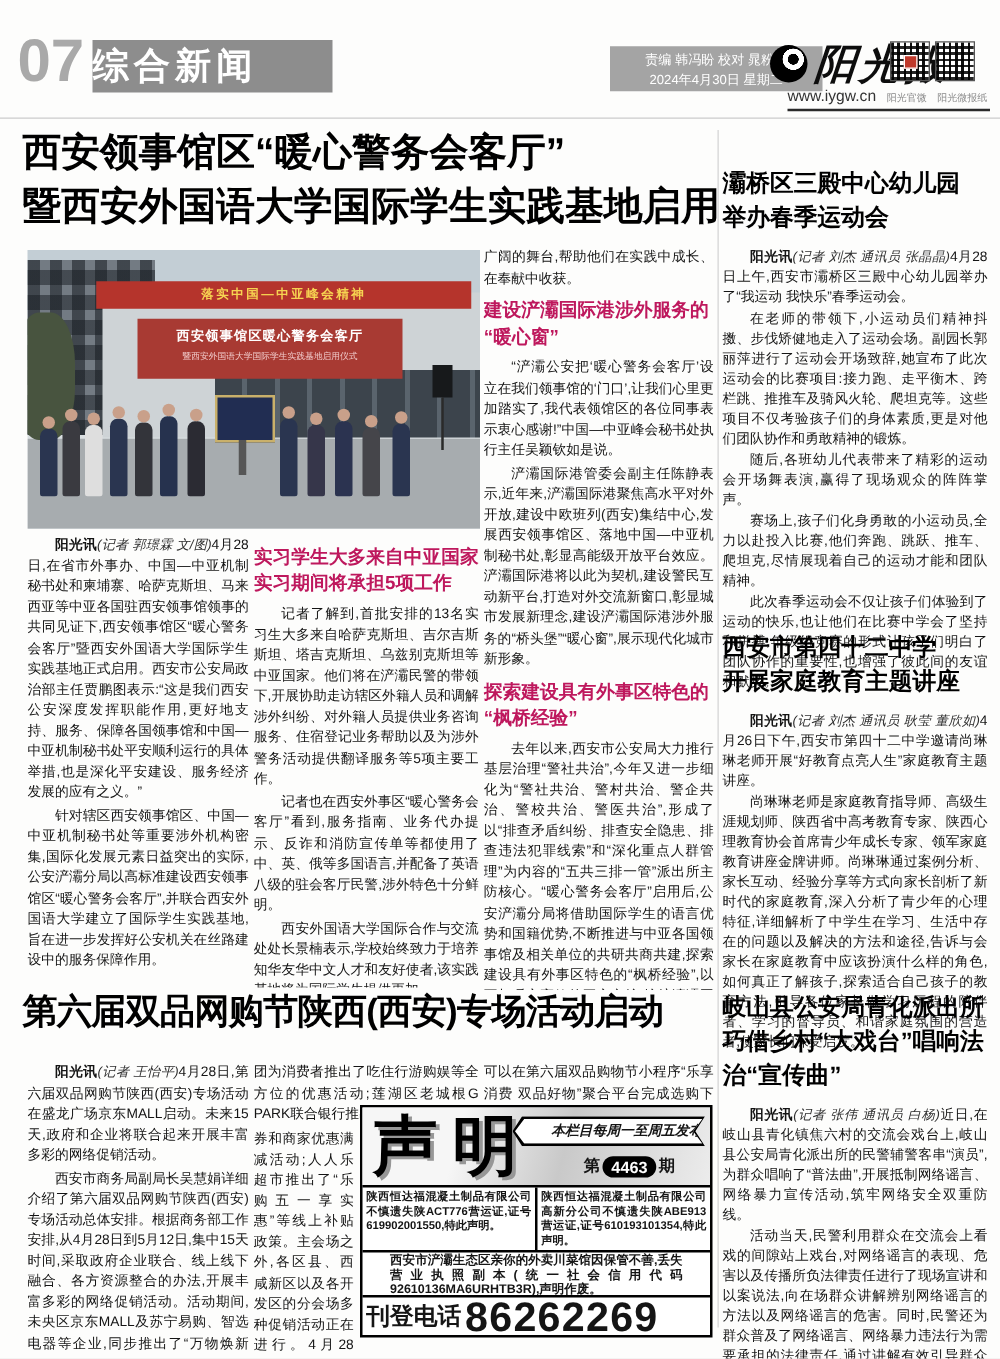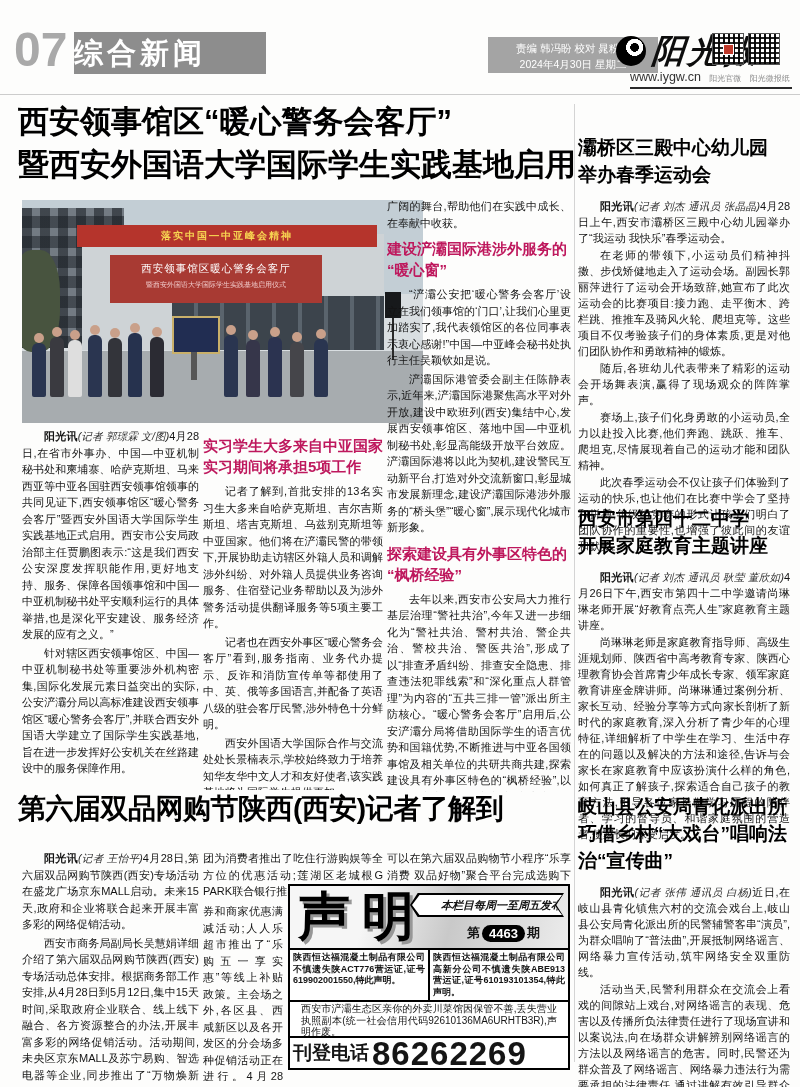--- a/index.html
+++ b/index.html
@@ -21,33 +21,33 @@
   .qr .qrdot{position:absolute;left:10px;top:10px;width:9px;height:9px;background:#c0392b;border:1px solid #fff;}
   .webline{position:absolute;left:630px;top:70px;width:162px;border-bottom:2px solid #2a2a2a;padding-bottom:3px;
            font-size:12.5px;color:#333;white-space:nowrap;}
   .webline .tiny{font-size:8px;color:#8a8a8a;margin-left:5px;}
   .header-rule{position:absolute;left:0;top:94px;width:800px;border-top:1px solid #cccccc;}
   
   .lead-hl{position:absolute;left:18px;top:100px;width:558px;font-size:31px;line-height:43px;
            font-weight:900;color:#000;letter-spacing:0;}
   
   .photo{position:absolute;left:22px;top:200px;width:362px;height:223px;overflow:hidden;
-         background:linear-gradient(#c3ced5 0 42%, #d9dee1 42%);padding-left:39px;}
+         background:linear-gradient(#c3ced5 0 42%, #d9dee1 42%);}
   .photo *{position:absolute;}
   .ph-bld-l{left:0;top:8px;width:102px;height:140px;background:#737b83;
     background-image:repeating-linear-gradient(90deg, rgba(22,27,33,.55) 0 10px, transparent 10px 18px),
                      repeating-linear-gradient(0deg, rgba(22,27,33,.5) 0 12px, transparent 12px 20px);}
   .ph-bld-m{left:60px;top:34px;width:302px;height:116px;background:#ced3d6;}
   .ph-glass{left:150px;top:96px;width:212px;height:54px;
     background:repeating-linear-gradient(90deg,#3c444c 0 22px,#5a646d 22px 26px);}
   .ph-banner-top{left:55px;top:25px;width:300px;height:22px;background:#b5342c;color:#f6d351;
     font-size:10px;font-weight:bold;line-height:22px;text-align:center;letter-spacing:2px;white-space:nowrap;overflow:hidden;}
   .ph-banner-main{left:88px;top:55px;width:212px;height:48px;background:#a83a33;color:#fff;
     text-align:center;padding-top:7px;box-sizing:border-box;}
-  .ph-banner-main .l1{position:static;display:block;font-size:10.5px;font-weight:normal;letter-spacing:1px;}
+  .ph-banner-main .l1{position:static;display:block;font-size:10.5px;font-weight:bold;letter-spacing:1px;}
   .ph-banner-main .l2{position:static;display:block;font-size:7px;color:#f0caca;margin-top:4px;}
   .ph-ground{left:0;bottom:0;width:100%;height:72px;background:#a7acaf;}
   .ph-tree{left:-10px;top:50px;width:48px;height:102px;background:#48543f;border-radius:40%;}
   .ph-speaker{right:22px;top:92px;width:16px;height:26px;background:#17191b;}
   .ph-tripod{right:29px;top:118px;width:2px;height:42px;background:#2a2a2a;}
   .plaque{left:150px;top:116px;width:44px;height:34px;background:#212d52;border:2px solid #c9b06a;}
   .plaque-stand{left:169px;top:152px;width:6px;height:28px;background:#565656;}
   .person{bottom:26px;width:14px;border-radius:6px 6px 2px 2px;}
   .person::before{content:"";position:absolute;top:-10px;left:50%;transform:translateX(-50%);
     width:10px;height:10px;border-radius:50%;background:#c9a08a;}
@@ -85,22 +85,22 @@
       clip-path:polygon(5% 0,100% 0,95% 50%,100% 100%,5% 100%,0 50%);}
   .ribbon-in{position:absolute;left:2px;top:2px;right:2px;bottom:2px;background:#fff;
       clip-path:polygon(5% 0,100% 0,95% 50%,100% 100%,5% 100%,0 50%);
       font-size:11px;font-weight:900;font-style:italic;text-align:right;line-height:20px;white-space:nowrap;}
   .ad-issue{position:absolute;right:28px;top:38px;display:flex;align-items:center;gap:2px;
       font-size:13px;font-weight:900;}
   .issue-oval{background:#000;color:#fff;border-radius:10px;padding:1px 7px;font-size:13px;font-weight:900;}
   .ad-notices{display:flex;flex:0 0 42px;border-bottom:2px solid #000;}
   .ad-notice{flex:1;padding:2px 3px;font-size:9px;line-height:11.5px;font-weight:bold;text-align:justify;overflow:hidden;}
   .ad-notice + .ad-notice{border-left:2px solid #000;}
-  .ad-notice3{flex:0 0 36px;border-bottom:2px solid #000;padding:1px 11px;font-size:10px;line-height:11.5px;
-      font-weight:normal;text-align:justify;box-sizing:border-box;overflow:hidden;}
+  .ad-notice3{flex:0 0 36px;border-bottom:2px solid #000;padding:1px 22px;font-size:10px;line-height:11.5px;
+      font-weight:bold;text-align:justify;box-sizing:border-box;overflow:hidden;}
   .ad-phone{flex:1;display:flex;align-items:center;padding:0 3px;gap:3px;overflow:hidden;}
   .ad-phone-label{font-size:19px;font-weight:900;white-space:nowrap;}
   .ad-phone-num{font-size:33px;font-weight:900;letter-spacing:1px;line-height:1;white-space:nowrap;}
 </style>
 </head>
 <body>
 
 <div id="page">
 
   <div class="pagenum">07</div>
@@ -215,21 +215,21 @@
     <div class="sb-title">
       <div>岐山县公安局青化派出所</div>
       <div class="cond">巧借乡村“大戏台”唱响法治“宣传曲”</div>
     </div>
     <div class="sb-body">
       <p><span class="brand">阳光讯</span><span class="credit">(记者 张伟 通讯员 白杨)</span><span>近日,在岐山县青化镇焦六村的交流会戏台上,岐山县公安局青化派出所的民警辅警客串“演员”,为群众唱响了“普法曲”,开展抵制网络谣言、网络暴力宣传活动,筑牢网络安全双重防线。</span></p>
       <p>活动当天,民警利用群众在交流会上看戏的间隙站上戏台,对网络谣言的表现、危害以及传播所负法律责任进行了现场宣讲和以案说法,向在场群众讲解辨别网络谣言的方法以及网络谣言的危害。同时,民警还为群众普及了网络谣言、网络暴力违法行为需要承担的法律责任,通过讲解有效引导群众加深了对网络安全相关法律法规的认识。</p>
     </div>
   </div>
 
-  <div class="b-hl">第六届双品网购节陕西(西安)记者了解到</div>
+  <div class="b-hl">第六届双品网购节陕西(西安)专场活动启动</div>
   <div class="col bc1">
     <p><span class="brand">阳光讯</span><span class="credit">(记者 王怡平)</span><span>4月28日,第六届双品网购节陕西(西安)专场活动在盛龙广场京东MALL启动。未来15天,政府和企业将联合起来开展丰富多彩的网络促销活动。</span></p>
     <p>西安市商务局副局长吴慧娟详细介绍了第六届双品网购节陕西(西安)专场活动总体安排。根据商务部工作安排,从4月28日到5月12日,集中15天时间,采取政府企业联合、线上线下融合、各方资源整合的办法,开展丰富多彩的网络促销活动。活动期间,未央区京东MALL及苏宁易购、智选电器等企业,同步推出了“万物焕新潮”等以旧换新活动;美</p>
   </div>
   <div class="col bc2a">
     <p class="noind">团为消费者推出了吃住行游购娱等全方位的优惠活动;莲湖区老城根G PARK联合银行推出了线上代金</p>
   </div>
   <div class="col bc2b">
     <p class="noind">券和商家优惠满减活动;人人乐超市推出了“乐购五一享实惠”等线上补贴政策。主会场之外,各区县、西咸新区以及各开发区的分会场多种促销活动正在进行。4月28日-5月12日,消费者还</p>
   </div>

